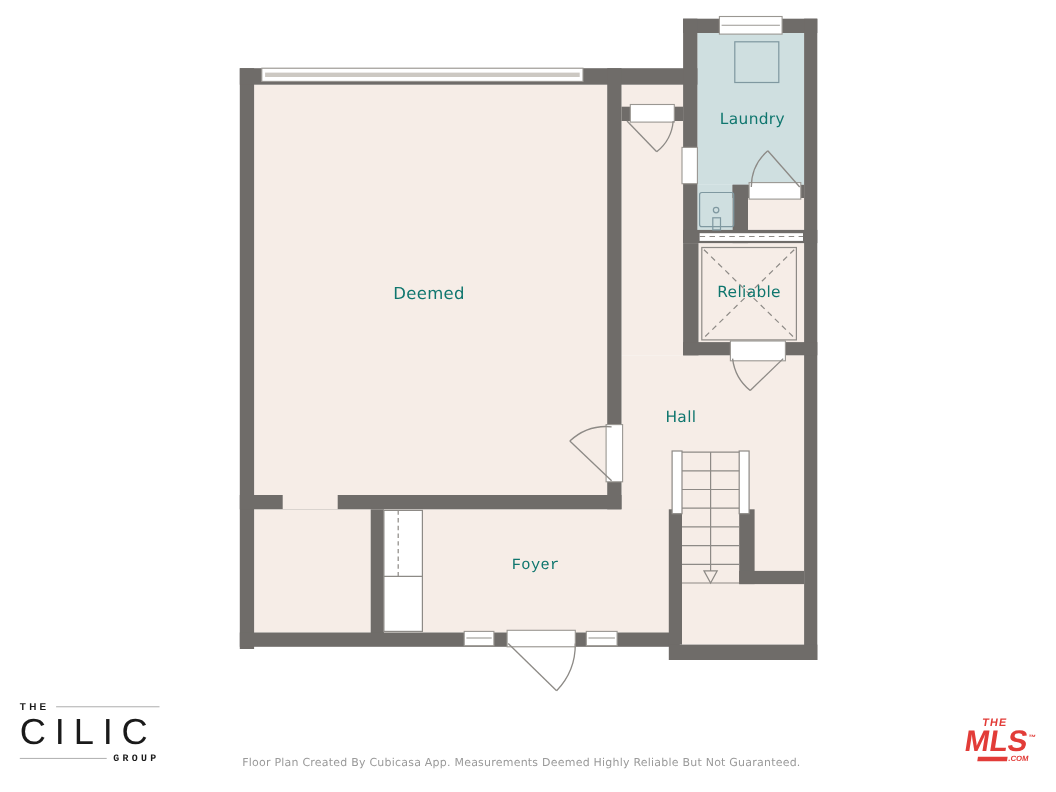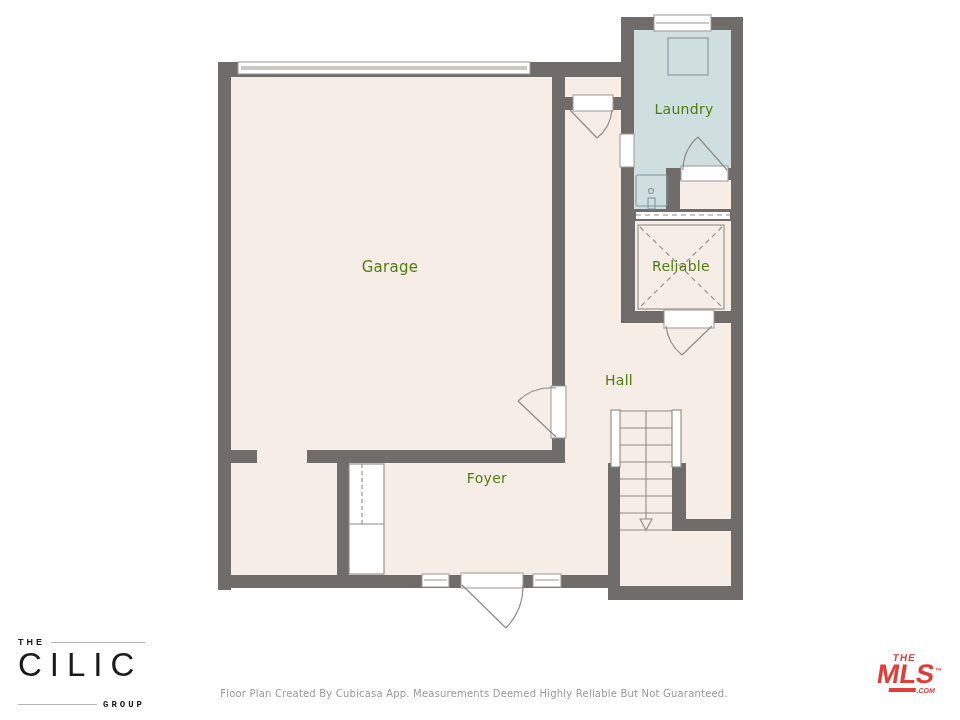--- a/index.html
+++ b/index.html
@@ -1,32 +1,32 @@
 <!DOCTYPE html>
 <html><head>
 <meta charset="utf-8">
 <style>
   html,body{margin:0;padding:0;background:#ffffff;}
   body{width:960px;height:720px;position:relative;overflow:hidden;
        font-family:"DejaVu Sans","Liberation Sans",sans-serif;}
   #plan-wrap{position:absolute;left:0;top:0;width:960px;height:720px;}
   svg{position:absolute;left:0;top:0;}
-  .room-label{position:absolute;text-align:center;color:#4d7c0f;
+  .room-label{position:absolute;text-align:center;color:#0f766e;
               font-size:14px;letter-spacing:.3px;}
   .room-label.big{font-size:15px;}
   
   #cilic-logo{position:absolute;left:18px;top:637px;width:127px;color:#1a1a1a;}
   .cilic-row{display:flex;align-items:center;}
   .cilic-the{font-size:9px;font-weight:bold;letter-spacing:3px;
              font-family:"Liberation Sans",sans-serif;}
   .cilic-line{flex:1;height:1px;background:#b5b5b5;margin-left:6px;}
   .cilic-line2{flex:1;height:1px;background:#b5b5b5;margin-right:6px;}
   .cilic-name{font-size:33px;line-height:1.05;letter-spacing:8px;
               font-family:"Liberation Sans",sans-serif;font-weight:400;
-              margin:1px 0 17px 0;white-space:nowrap;}
+              margin:1px 0 2px 0;white-space:nowrap;}
   .cilic-group{font-size:9px;font-weight:bold;letter-spacing:3px;
                font-family:Liberation Mono, monospace;}
   #disclaimer{position:absolute;left:0;top:688px;width:948px;text-align:center;
               font-size:10px;color:#9a9a9a;letter-spacing:.2px;}
   #mls-logo{position:absolute;left:874px;top:653px;width:72px;height:58px;
             color:#e23c38;transform:skewX(-9deg);
             font-family:"Liberation Sans",sans-serif;font-weight:bold;}
   .mls-the{font-size:10px;letter-spacing:1px;margin-left:15px;line-height:1;}
   .mls-name{font-size:27px;line-height:.88;letter-spacing:0;margin-left:2px;}
   .mls-tm{font-size:7px;vertical-align:10px;letter-spacing:0;}
@@ -157,25 +157,25 @@
       <line x1="727" y1="170" x2="698" y2="137"></line>
       <path d="M683,170 A44,44 0 0 1 698,137"></path>
     </g>
     <g>
       <line x1="712" y1="326" x2="682" y2="355"></line>
       <path d="M666,326 A44,44 0 0 0 682,355"></path>
     </g>
   </g>
 </svg>
 
-  <div class="room-label big" style="left:330px;top:258px;width:120px;">Garage</div>
+  <div class="room-label big" style="left:330px;top:258px;width:120px;">Deemed</div>
   <div class="room-label" style="left:634px;top:101px;width:100px;">Laundry</div>
   <div class="room-label" style="left:631px;top:258px;width:100px;">Reliable</div>
   <div class="room-label" style="left:569px;top:372px;width:100px;">Hall</div>
-  <div class="room-label" style="left:437px;top:470px;width:100px;">Foyer</div>
+  <div class="room-label" style="left:437px;top:506px;width:100px;font-family:Liberation Mono, monospace;">Foyer</div>
 </div>
 
 <div id="cilic-logo">
   <div class="cilic-row">
     <span class="cilic-the">THE</span>
     <span class="cilic-line"></span>
   </div>
   <div class="cilic-name">CILIC</div>
   <div class="cilic-row">
     <span class="cilic-line2"></span>

